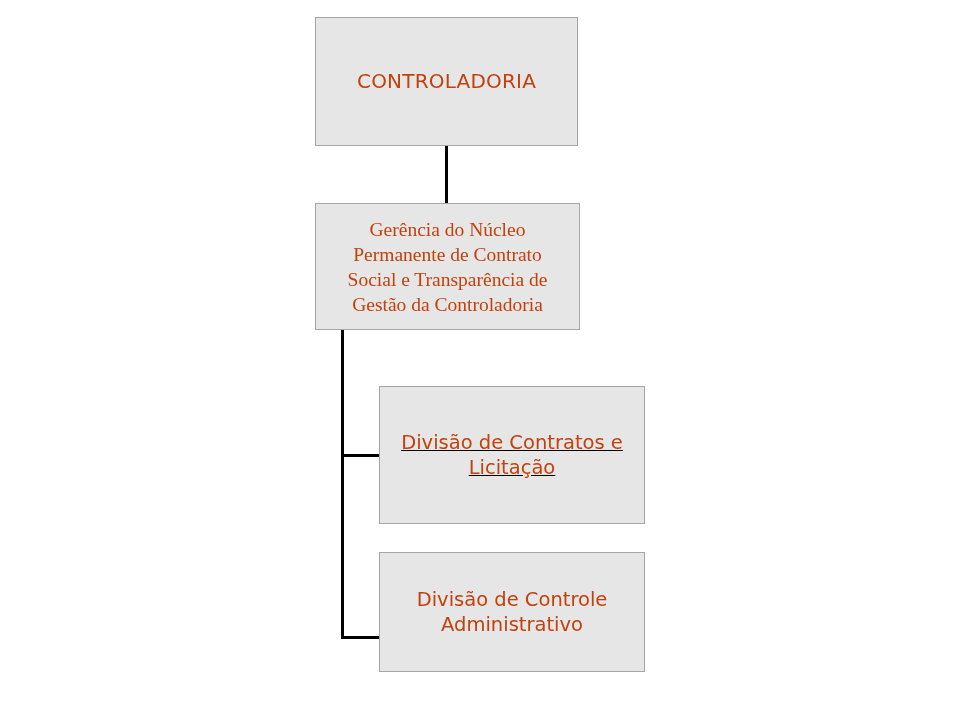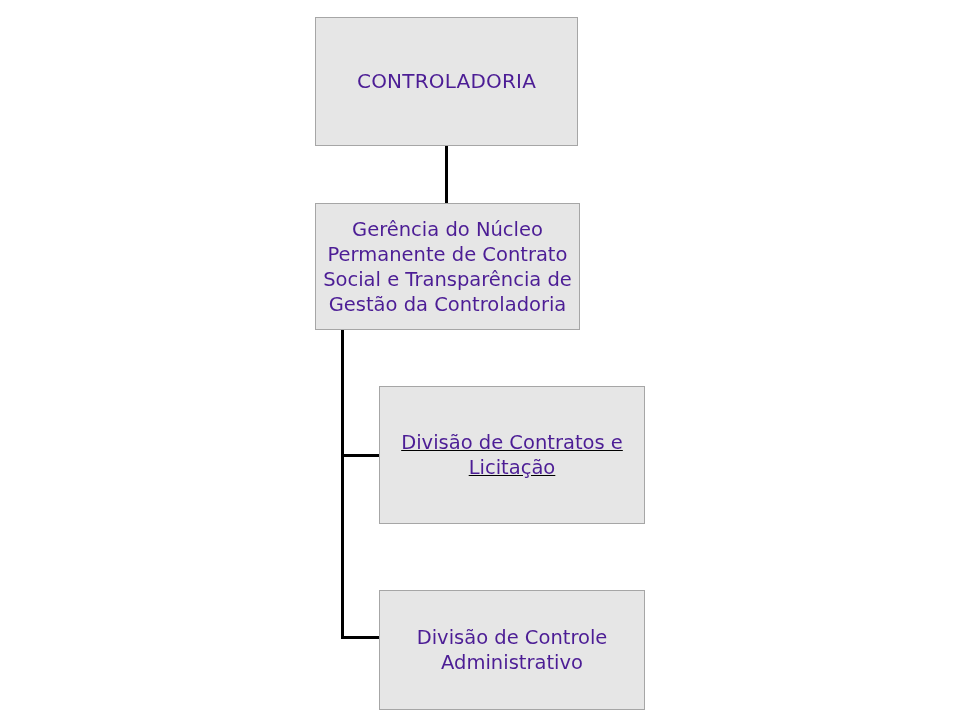--- a/index.html
+++ b/index.html
@@ -21,21 +21,21 @@
     position: absolute;
     box-sizing: border-box;
     background: #e6e6e6;
     border: 1.5px solid #a6a6a6;
     display: flex;
     align-items: center;
     justify-content: center;
     text-align: center;
   }
   .node-label {
-    color: #4c1d95;
+    color: #c2410c;
     line-height: 25px;
     white-space: pre-line;
     padding: 0 2px;
   }
   
   #node-root {
     left: 315px;
     top: 17px;
     width: 263px;
     height: 129px;
@@ -46,36 +46,37 @@
   }
   
   #node-gerencia {
     left: 315px;
     top: 203px;
     width: 265px;
     height: 127px;
   }
   #node-gerencia .node-label {
     font-size: 19.5px;
+    font-family: Liberation Serif, serif;
   }
   
   #node-div-contratos {
     left: 379px;
     top: 386px;
     width: 266px;
     height: 138px;
     text-decoration: underline;
   }
   #node-div-contratos .node-label {
     font-size: 19.5px;
   }
   
   #node-div-controle {
     left: 379px;
-    top: 590px;
+    top: 552px;
     width: 266px;
     height: 120px;
   }
   #node-div-controle .node-label {
     font-size: 19.5px;
   }
   
   .connector {
     position: absolute;
     background: #000000;

